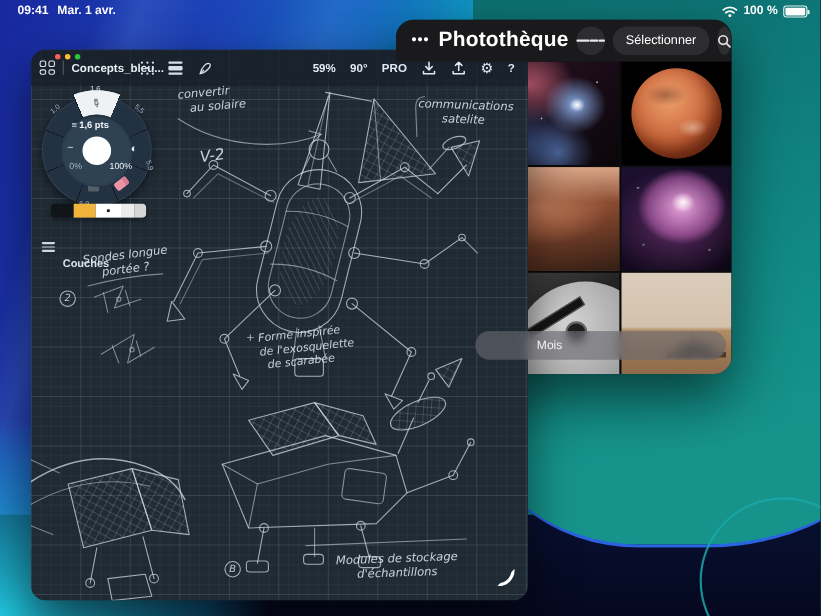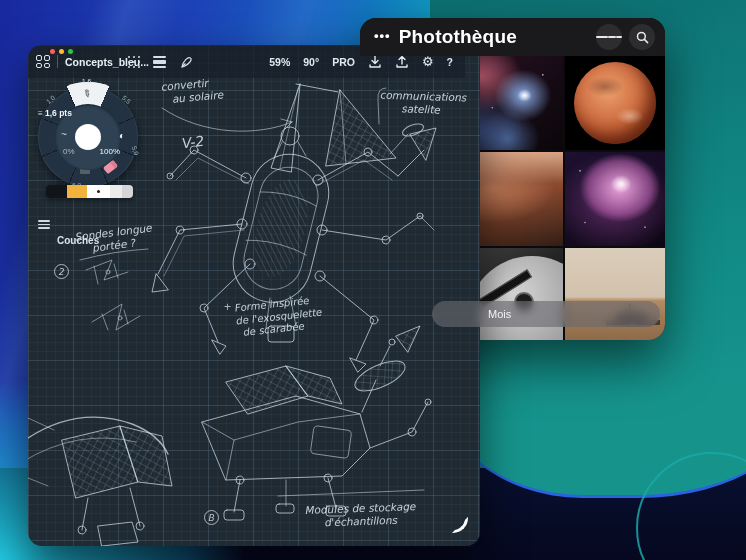--- a/index.html
+++ b/index.html
@@ -93,21 +93,21 @@
   
   .concepts-win{position:absolute;left:28px;top:45px;width:452px;height:501px;border-radius:14px;overflow:hidden;
     background-color:#1f2a33;
     background-image:
       linear-gradient(rgba(140,172,200,.14) 1px,transparent 1px),
       linear-gradient(90deg,rgba(140,172,200,.14) 1px,transparent 1px),
       linear-gradient(rgba(140,172,200,.06) 1px,transparent 1px),
       linear-gradient(90deg,rgba(140,172,200,.06) 1px,transparent 1px);
     background-size:45px 45px,45px 45px,9px 9px,9px 9px;
     box-shadow:0 18px 44px rgba(0,0,0,.55);z-index:2;}
-  .cw-toolbar{position:absolute;left:0;top:0;right:15px;height:33px;background:rgba(24,32,42,.72);}
+  .cw-toolbar{position:absolute;left:0;top:0;right:0;height:33px;background:rgba(24,32,42,.72);}
   .traffic{position:absolute;left:22px;top:4px;display:flex;gap:4px;}
   .traffic i{width:5px;height:5px;border-radius:50%;}
   .traffic .r{background:#ff5f57;}.traffic .y{background:#febc2e;}.traffic .g{background:#28c840;}
   .cw-titlegrp{position:absolute;left:8px;top:10px;display:flex;align-items:center;gap:7px;}
   .gallery-ic{width:14px;height:13px;display:grid;grid-template-columns:1fr 1fr;gap:2px;}
   .gallery-ic i{border:1.4px solid #dfe7ee;border-radius:2px;}
   .tb-divider{width:1px;height:13px;background:rgba(255,255,255,.25);}
   .cw-title{color:#e9eef3;font-size:10.5px;font-weight:bold;}
   .cw-midicons{position:absolute;left:100px;top:7px;display:flex;gap:13px;align-items:center;height:20px;}
   .dots9{width:12px;height:12px;position:relative;}
@@ -123,21 +123,21 @@
   .wheel{position:absolute;left:10px;top:42px;width:100px;height:100px;z-index:5;}
   .wheel-ring{position:absolute;inset:0;border-radius:50%;background:#223243;
     box-shadow:0 3px 8px rgba(0,0,0,.5),inset 0 0 0 1px rgba(255,255,255,.07);}
   .wheel-spokes{position:absolute;inset:0;border-radius:50%;
     background:repeating-conic-gradient(from 22.5deg,transparent 0deg 44deg,rgba(10,17,25,.85) 44deg 45deg);}
   .wheel-wedge{position:absolute;left:-5px;top:-5px;width:110px;height:110px;border-radius:50%;
     background:conic-gradient(from -22.5deg,#eef2f5 0 45deg,transparent 45deg 360deg);}
   .wheel-disc{position:absolute;left:17px;top:17px;width:66px;height:66px;border-radius:50%;background:#2e4254;
     box-shadow:inset 0 1px 3px rgba(0,0,0,.5);}
   .wheel-center{position:absolute;left:37px;top:37px;width:26px;height:26px;border-radius:50%;background:#fff;}
-  .wd-size{position:absolute;left:0;right:12px;top:21px;text-align:left;color:#f2f6f9;font-size:8.5px;font-weight:bold;}
+  .wd-size{position:absolute;left:0;right:12px;top:21px;text-align:center;color:#f2f6f9;font-size:8.5px;font-weight:bold;}
   .wd-size .eq{color:#cdd7e0;margin-right:2px;}
   .wd-min{position:absolute;left:25px;top:60px;color:#aab8c4;font-size:8px;}
   .wd-max{position:absolute;right:18px;top:60px;color:#f2f6f9;font-size:8px;font-weight:normal;}
   .wd-contrast{position:absolute;right:13px;top:43px;color:#e8eef3;font-size:10px;}
   .wd-pressure{position:absolute;left:23px;top:42px;color:#cdd7e0;font-size:10px;}
   .wedge-pen{position:absolute;left:45px;top:1px;color:#39424a;font-size:10px;transform:rotate(35deg);}
   .eraser-chip{position:absolute;left:66px;top:76px;width:13px;height:8px;border-radius:2px;background:#ee93a5;
     transform:rotate(-38deg);box-shadow:inset -4px 0 0 #d97c92;}
   .marker-chip{position:absolute;left:42px;top:80px;width:10px;height:7px;background:#565f66;border-radius:1px;}
   .wlab{position:absolute;color:#9db0c0;font-size:6.5px;}
@@ -174,20 +174,38 @@
 
 <div class="screen">
 
   <div class="wall-streaks"></div>
   <div class="wall-corner"></div>
   <div class="wall-navy"></div>
   <div class="wall-teal-curve"></div>
   <div class="wall-cyan"></div>
   <div class="wall-ring"></div>
 
+  <div class="statusbar">
+    <div class="sb-left">
+      <span>09:41</span>
+      <span>Mar. 1 avr.</span>
+    </div>
+    <div class="sb-right">
+      <svg width="15" height="11" viewBox="0 0 15 11">
+        <path d="M1.5,4 A9,9 0 0 1 13.5,4" fill="none" stroke="#fff" stroke-width="1.6" stroke-linecap="round"></path>
+        <path d="M3.8,6.6 A5.6,5.6 0 0 1 11.2,6.6" fill="none" stroke="#fff" stroke-width="1.6" stroke-linecap="round"></path>
+        <circle cx="7.5" cy="9.2" r="1.4" fill="#fff"></circle>
+      </svg>
+      <span>100 %</span>
+      <span class="battery">
+          <i></i>
+          <em></em>
+        </span>
+    </div>
+  </div>
 
   <div class="photos-win">
     <div class="ph-grid">
       <div class="tile"></div>
       <div class="tile t-neb1"></div>
       <div class="tile t-mars">
           <div class="mars-sphere"></div>
         </div>
       <div class="tile"></div>
       <div class="tile t-desert"></div>
@@ -205,20 +223,21 @@
     </div>
     <div class="ph-header">
       <span class="ph-more">•••</span>
       <span class="ph-title">Photothèque</span>
       <span class="ph-spacer"></span>
       <span class="ph-circle ph-lines">
           <i></i>
           <i></i>
           <i></i>
         </span>
+      <span class="ph-select">Sélectionner</span>
       <span class="ph-circle">
         <svg width="13" height="13" viewBox="0 0 13 13">
           <circle cx="5.4" cy="5.4" r="3.9" fill="none" stroke="#e8e8ea" stroke-width="1.5"></circle>
           <line x1="8.4" y1="8.4" x2="11.6" y2="11.6" stroke="#e8e8ea" stroke-width="1.5" stroke-linecap="round"></line>
         </svg>
       </span>
     </div>
     <div class="ph-bottombar">
       <span class="seg-month">Mois</span>
     </div>

